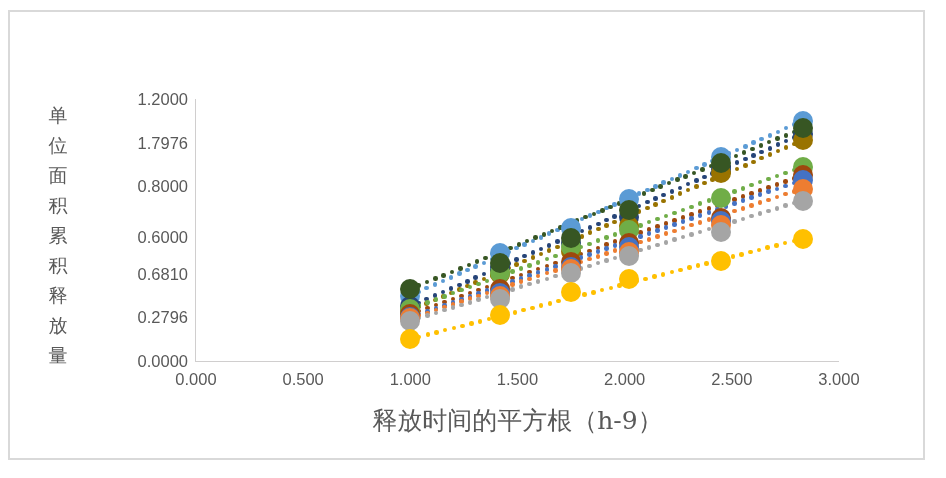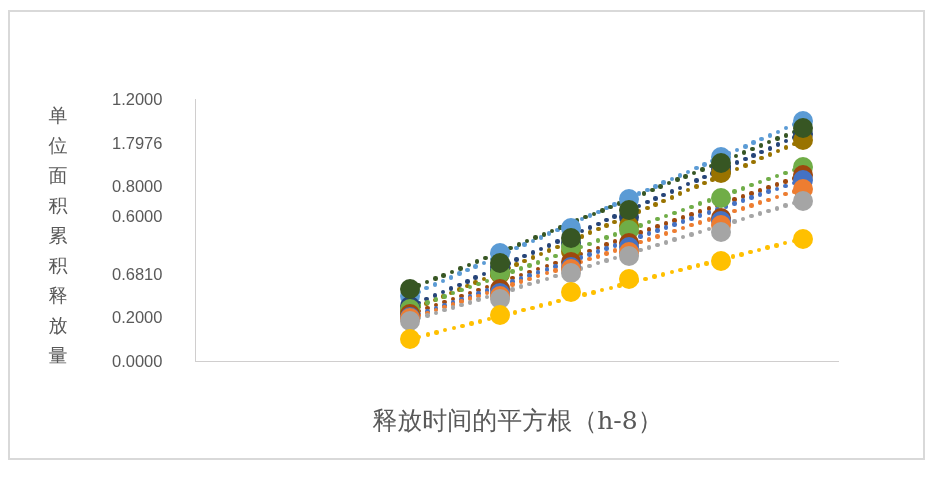--- a/index.html
+++ b/index.html
@@ -14,21 +14,21 @@
   
   #chart-title{position:absolute;left:170px;top:44px;width:700px;height:46px;
         font-size:33px;color:#595959;white-space:nowrap;
         font-family:"DejaVu Serif","Liberation Serif",serif;line-height:46px;}
 
   
   #plot{position:absolute;left:196px;top:99px;width:643px;height:262px;}
   #y-axis-line{position:absolute;left:195px;top:99px;width:1px;height:263px;background:#d0cece;}
   #x-axis-line{position:absolute;left:195px;top:361px;width:644px;height:1px;background:#d0cece;}
 
-  .tick-y{position:absolute;right:0;width:76px;
+  .tick-y{position:absolute;right:0;width:76px;text-align:right;
           font-size:16.5px;color:#595959;transform:translateY(-9px);}
   #y-ticks{position:absolute;left:108px;top:99px;width:80px;height:262px;}
 
   #x-ticks{position:absolute;left:196px;top:370px;width:643px;height:24px;}
   .tick-x{position:absolute;width:80px;margin-left:-40px;text-align:center;
           font-size:16.5px;color:#595959;}
 
   
   #y-axis-title{position:absolute;left:38px;top:100px;width:40px;
         font-size:19px;color:#595959;line-height:30px;text-align:center;
@@ -55,33 +55,42 @@
       <span>单</span>
       <span>位</span>
       <span>面</span>
       <span>积</span>
       <span>累</span>
       <span>积</span>
       <span>释</span>
       <span>放</span>
       <span>量</span>
     </div>
-  <div id="x-axis-title">释放时间的平方根（h-8）</div>
+  <div id="x-axis-title">释放时间的平方根（h-9）</div>
 
   <div id="y-axis-line"></div>
   <div id="x-axis-line"></div>
 
   <div id="y-ticks">
       <div class="tick-y" style="top: 262px;">0.0000</div>
-      <div class="tick-y" style="top: 218.333px;">0.2000</div>
+      <div class="tick-y" style="top: 218.333px;">0.2796</div>
       <div class="tick-y" style="top: 174.667px;">0.6810</div>
-      <div class="tick-y" style="top: 117px;">0.6000</div>
+      <div class="tick-y" style="top: 138px;">0.6000</div>
       <div class="tick-y" style="top: 87.3333px;">0.8000</div>
       <div class="tick-y" style="top: 43.6667px;">1.7976</div>
       <div class="tick-y" style="top: 0px;">1.2000</div>
+    </div>
+  <div id="x-ticks">
+      <div class="tick-x" style="left: 0px;">0.000</div>
+      <div class="tick-x" style="left: 107.167px;">0.500</div>
+      <div class="tick-x" style="left: 214.333px;">1.000</div>
+      <div class="tick-x" style="left: 321.5px;">1.500</div>
+      <div class="tick-x" style="left: 428.667px;">2.000</div>
+      <div class="tick-x" style="left: 535.833px;">2.500</div>
+      <div class="tick-x" style="left: 643px;">3.000</div>
     </div>
 
   <div id="plot">
       <div class="trenddot" style="width: 4.5px; height: 4.5px; background: rgb(91, 155, 213); left: 212.083px; top: 194.25px;"></div>
       <div class="trenddot" style="width: 4.5px; height: 4.5px; background: rgb(91, 155, 213); left: 220.255px; top: 190.611px;"></div>
       <div class="trenddot" style="width: 4.5px; height: 4.5px; background: rgb(91, 155, 213); left: 228.426px; top: 186.972px;"></div>
       <div class="trenddot" style="width: 4.5px; height: 4.5px; background: rgb(91, 155, 213); left: 236.598px; top: 183.333px;"></div>
       <div class="trenddot" style="width: 4.5px; height: 4.5px; background: rgb(91, 155, 213); left: 244.769px; top: 179.694px;"></div>
       <div class="trenddot" style="width: 4.5px; height: 4.5px; background: rgb(91, 155, 213); left: 252.941px; top: 176.056px;"></div>
       <div class="trenddot" style="width: 4.5px; height: 4.5px; background: rgb(91, 155, 213); left: 261.112px; top: 172.417px;"></div>

